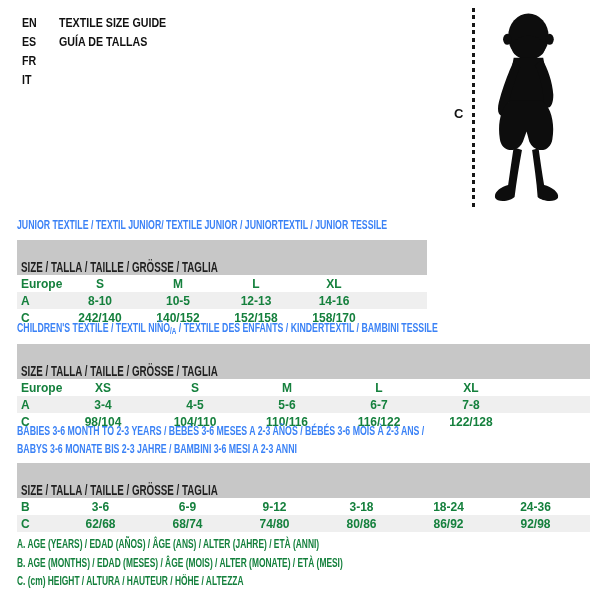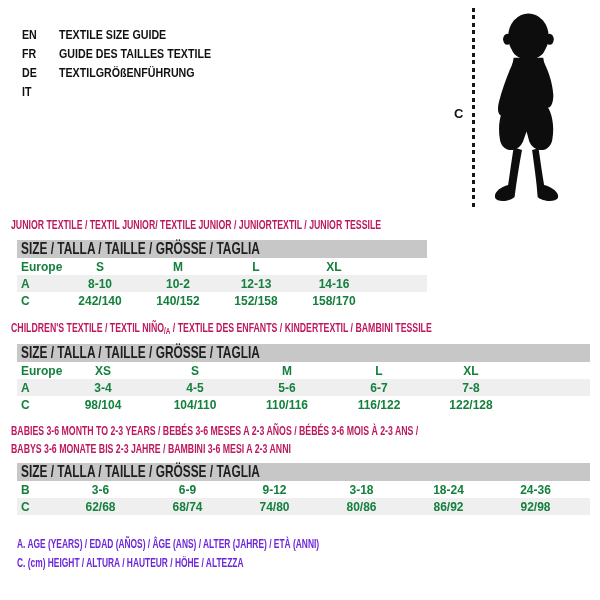--- a/index.html
+++ b/index.html
@@ -4,68 +4,67 @@
 <style>
   html,body{margin:0;padding:0;background:#fff;}
   .page{position:relative;width:600px;height:600px;background:#ffffff;overflow:hidden;
         font-family:"Liberation Sans", sans-serif;color:#111;}
 
   
   .cnd{display:block;transform:scaleX(0.70);transform-origin:0 50%;white-space:nowrap;}
   .cnd82{display:inline-block;transform:scaleX(0.82);transform-origin:0 50%;white-space:nowrap;}
 
   
-  .langs{position:absolute;left:22px;top:25px;}
+  .langs{position:absolute;left:22px;top:13px;}
   .lang-row{display:flex;height:19px;align-items:center;font-size:13px;font-weight:bold;}
   .lang-code{width:37px;}
   
   .dash-line{position:absolute;left:472px;top:8px;width:3px;height:202px;
              background:repeating-linear-gradient(to bottom,#161616 0 4px,transparent 4px 7.5px);}
   .c-label{position:absolute;left:454px;top:106px;font-size:13px;font-weight:bold;}
   .baby{position:absolute;left:486px;top:9px;}
 
   
-  .sec-title{position:absolute;left:11px;font-size:12.5px;font-weight:bold;color:#be185d;
+  .sec-title{position:absolute;left:17px;font-size:12.5px;font-weight:bold;color:#3b82f6;
              line-height:18px;}
   .sub{font-size:9px;vertical-align:-2px;}
 
   
   .table{position:absolute;left:17px;}
-  .size-bar{height:18px;background:#c7c7c7;display:flex;align-items:center;
-            padding-left:4px;box-sizing:border-box;font-size:17px;font-weight:bold;color:#1f1f1f;}
+  .size-bar{height:35px;background:#c7c7c7;display:flex;align-items:flex-end;
+            padding-left:4px;box-sizing:border-box;font-size:14px;font-weight:bold;color:#1f1f1f;}
   .t-row{display:flex;height:17px;align-items:center;font-size:12px;font-weight:bold;color:#15803d;}
   .t-row.shade{background:#efefef;}
   .lab{padding-left:4px;box-sizing:border-box;text-align:left;}
   .cell{text-align:center;}
   .junior{width:410px;}  .junior .lab{width:44px;}  .junior .cell{width:78px;}
   .wide{width:573px;}
   .children .lab{width:40px;} .children .cell{width:92px;}
   .babies .lab{width:40px;}   .babies .cell{width:87px;}
 
   
   .footnotes{position:absolute;left:17px;top:535px;font-size:12px;font-weight:bold;
-             line-height:18.5px;color:#6d28d9;}
+             line-height:18.5px;color:#15803d;}
 </style>
 </head>
 <body>
 
 <div class="page">
 
   <div class="langs">
     <div class="lang-row">
       <span class="lang-code"><span class="cnd82">EN</span></span>
       <span><span class="cnd82">TEXTILE SIZE GUIDE</span></span>
     </div>
     <div class="lang-row">
-      <span class="lang-code"><span class="cnd82">FR</span></span>
-      <span><span class="cnd82">GUIDE DES TAILLES TEXTILE</span></span>
+      <span class="lang-code"><span class="cnd82">ES</span></span>
+      <span><span class="cnd82">GUÍA DE TALLAS</span></span>
     </div>
     <div class="lang-row">
-      <span class="lang-code"><span class="cnd82">DE</span></span>
-      <span><span class="cnd82">TEXTILGRÖßENFÜHRUNG</span></span>
+      <span class="lang-code"><span class="cnd82">FR</span></span>
     </div>
     <div class="lang-row">
       <span class="lang-code"><span class="cnd82">IT</span></span>
     </div>
   </div>
 
   <div class="dash-line"></div>
   <div class="c-label">C</div>
   <svg class="baby" width="83" height="199" viewBox="0 0 90 210" fill="#0d0d0d" xmlns="http://www.w3.org/2000/svg">
     <ellipse cx="46" cy="27" rx="22" ry="25"></ellipse>
@@ -90,21 +89,21 @@
     <div class="t-row">
       <div class="lab">Europe</div>
       <div class="cell">S</div>
       <div class="cell">M</div>
       <div class="cell">L</div>
       <div class="cell">XL</div>
     </div>
     <div class="t-row shade">
       <div class="lab">A</div>
       <div class="cell">8-10</div>
-      <div class="cell">10-2</div>
+      <div class="cell">10-5</div>
       <div class="cell">12-13</div>
       <div class="cell">14-16</div>
     </div>
     <div class="t-row">
       <div class="lab">C</div>
       <div class="cell">242/140</div>
       <div class="cell">140/152</div>
       <div class="cell">152/158</div>
       <div class="cell">158/170</div>
     </div>
@@ -169,17 +168,20 @@
       <div class="cell">86/92</div>
       <div class="cell">92/98</div>
     </div>
   </div>
 
   <div class="footnotes">
     <div>
         <span class="cnd">A. AGE (YEARS) / EDAD (AÑOS) / ÂGE (ANS) / ALTER (JAHRE) / ETÀ (ANNI)</span>
       </div>
     <div>
+        <span class="cnd">B. AGE (MONTHS) / EDAD (MESES) / ÂGE (MOIS) / ALTER (MONATE) / ETÀ (MESI)</span>
+      </div>
+    <div>
         <span class="cnd">C. (cm) HEIGHT / ALTURA / HAUTEUR / HÖHE / ALTEZZA</span>
       </div>
   </div>
 
 </div>
 
 </body></html>

